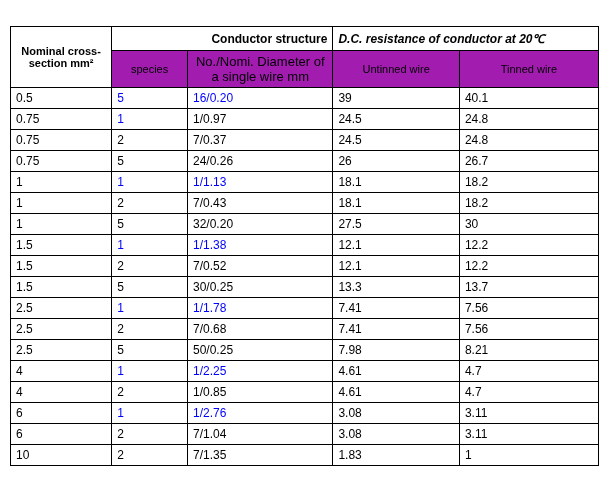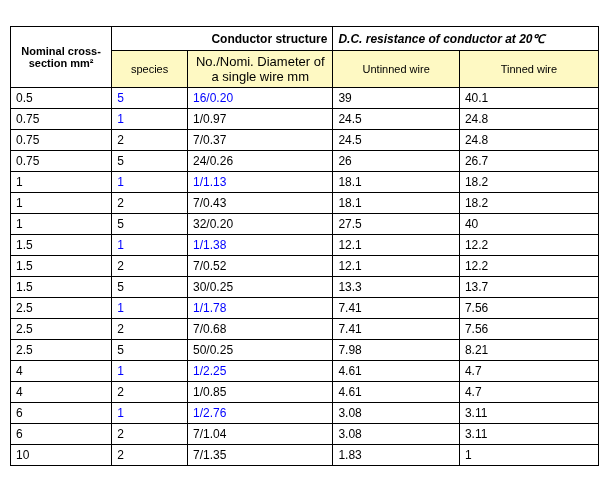--- a/index.html
+++ b/index.html
@@ -29,21 +29,21 @@
     .col-tinned { width: 110px; }
 
     .header-main th {
       background: #fff;
       font-weight: bold;
       font-size: 12px;
     }
     .blue { color: #0000ff; }
     td { color: #000; }
     .subheader th {
-      background: #fef9c3;
+      background: #a21caf;
       font-weight: normal;
       font-size: 11px;
     }
   </style>
 </head>
 <body>
 
 <table>
   <colgroup>
     <col class="col-nominal">
@@ -106,21 +106,21 @@
         <td>2</td>
         <td>7/0.43</td>
         <td>18.1</td>
         <td>18.2</td>
       </tr>
       <tr>
         <td>1</td>
         <td>5</td>
         <td>32/0.20</td>
         <td>27.5</td>
-        <td>40</td>
+        <td>30</td>
       </tr>
       <tr>
         <td>1.5</td>
         <td class="blue">1</td>
         <td class="blue">1/1.38</td>
         <td>12.1</td>
         <td>12.2</td>
       </tr>
       <tr>
         <td>1.5</td>

